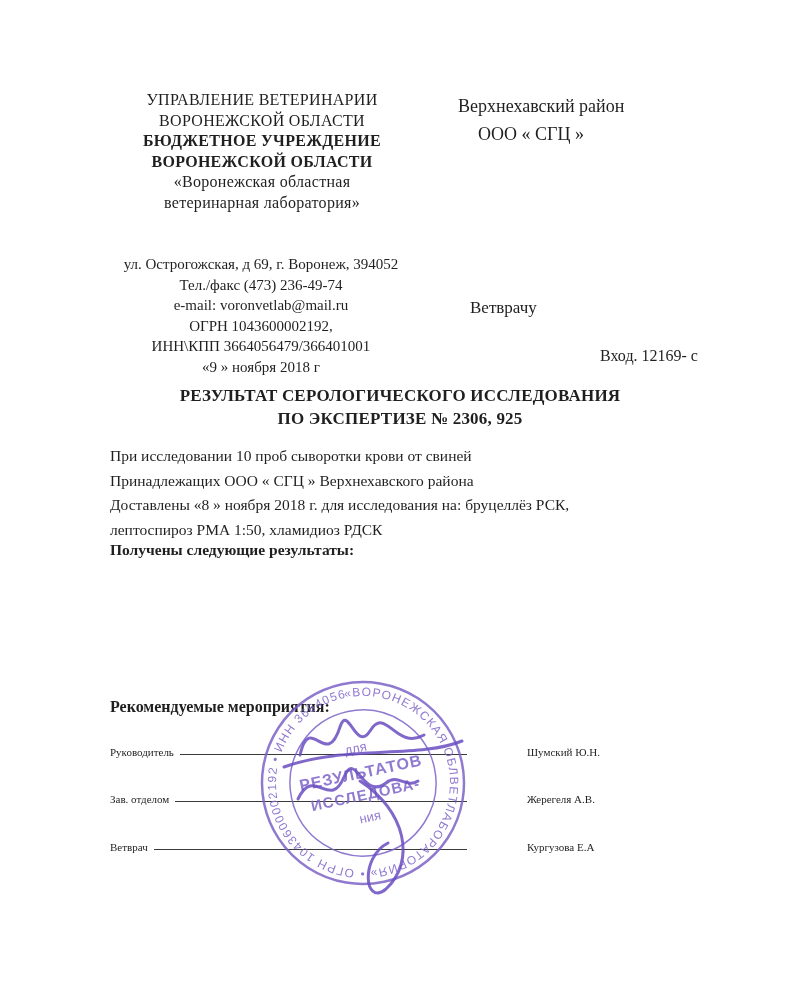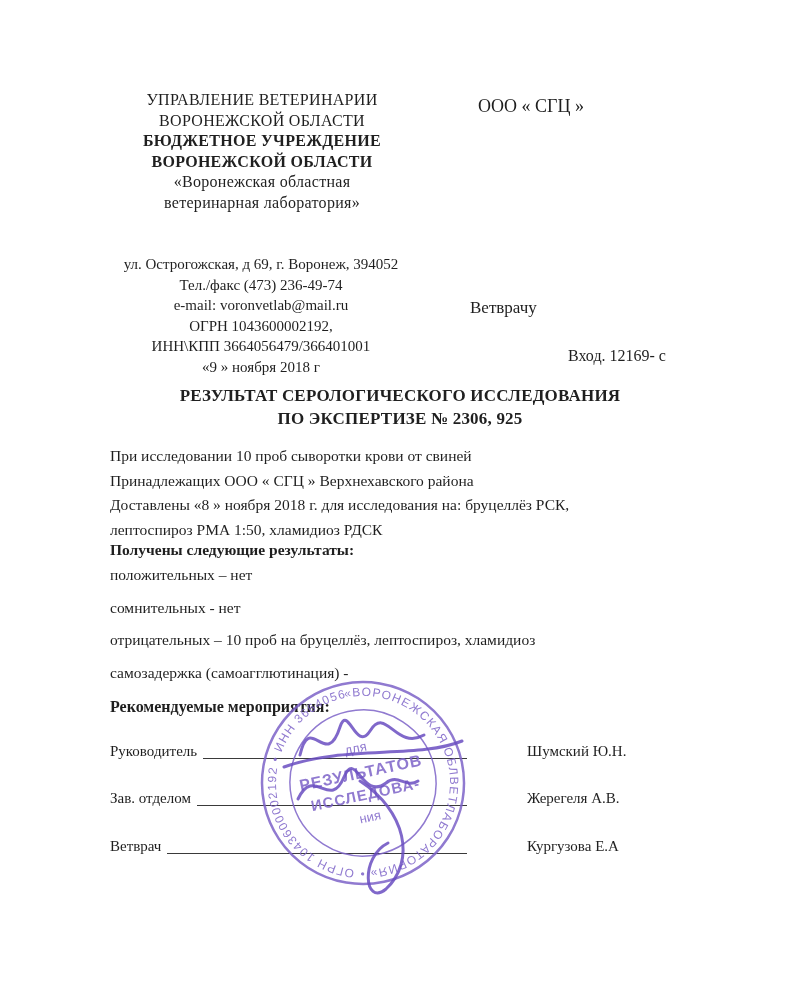--- a/index.html
+++ b/index.html
@@ -11,28 +11,28 @@
     font-family: "Liberation Serif", "DejaVu Serif", serif;
     color: #1f1f1f;
   }
   .org-block { position: absolute; left: 92px; top: 90px; width: 340px; text-align: center; }
   .org-line { font-size: 16px; line-height: 20.5px; letter-spacing: 0.3px; }
   .org-line.bold { font-weight: bold; }
   .recipient-block { position: absolute; left: 458px; top: 92px; width: 250px; font-size: 18px; line-height: 28px; }
   .recipient-line.indent { padding-left: 20px; }
   .contact-block { position: absolute; left: 96px; top: 254px; width: 330px; text-align: center; font-size: 15px; line-height: 20.5px; }
   .addressee { position: absolute; left: 470px; top: 298px; font-size: 17px; }
-  .incoming { position: absolute; left: 568px; top: 347px; font-size: 16px; }
+  .incoming { position: absolute; left: 600px; top: 347px; font-size: 16px; }
   .title-block { position: absolute; left: 90px; top: 384px; width: 620px; text-align: center; font-weight: bold; font-size: 17px; line-height: 23px; letter-spacing: 0.2px; }
   .intro-block { position: absolute; left: 110px; top: 444px; width: 590px; font-size: 15.5px; line-height: 24.5px; }
   .results-heading { position: absolute; left: 110px; top: 541px; font-size: 15.5px; font-weight: bold; }
   .results-block { position: absolute; left: 110px; top: 565px; font-size: 15.5px; }
   .results-block .result-line { margin-bottom: 12.5px; line-height: 20px; }
   .reco-heading { position: absolute; left: 110px; top: 698px; font-size: 16px; font-weight: bold; }
-  .sig-row { position: absolute; left: 110px; width: 585px; display: flex; align-items: flex-start; font-size: 15px; }
+  .sig-row { position: absolute; left: 110px; width: 585px; display: flex; align-items: flex-end; font-size: 11px; }
   .sig-row.r1 { top: 743px; } .sig-row.r2 { top: 790px; } .sig-row.r3 { top: 838px; }
   .sig-role { white-space: nowrap; }
   .sig-line { flex: 1; border-bottom: 1.6px solid #3a3a3a; height: 1.05em; margin: 0 14px 3px 6px; }
   .sig-name { width: 168px; white-space: nowrap; margin-left: 46px; }
   .stamp { position: absolute; left: 254px; top: 674px; width: 218px; height: 218px; transform: rotate(-12deg); opacity: 0.85; }
   .stamp text { font-family: "Liberation Sans", "DejaVu Sans", sans-serif; fill: #7d63c8; }
   .stamp .ring-text { font-size: 12px; letter-spacing: 1.2px; }
   .stamp .c-small { font-size: 13px; }
   .stamp .c-big { font-size: 16px; font-weight: bold; letter-spacing: 1px; }
   .stamp .c-mid { font-size: 15px; font-weight: bold; letter-spacing: 1px; }
@@ -47,20 +47,21 @@
   <div class="org-block">
     <div class="org-line">УПРАВЛЕНИЕ ВЕТЕРИНАРИИ</div>
     <div class="org-line">ВОРОНЕЖСКОЙ ОБЛАСТИ</div>
     <div class="org-line bold">БЮДЖЕТНОЕ УЧРЕЖДЕНИЕ</div>
     <div class="org-line bold">ВОРОНЕЖСКОЙ ОБЛАСТИ</div>
     <div class="org-line">«Воронежская областная</div>
     <div class="org-line">ветеринарная лаборатория»</div>
   </div>
 
   <div class="recipient-block">
+    <div class="recipient-line">Верхнехавский  район</div>
     <div class="recipient-line indent">ООО « СГЦ »</div>
   </div>
 
   <div class="contact-block">
     <div class="contact-line">ул. Острогожская, д 69, г. Воронеж, 394052</div>
     <div class="contact-line">Тел./факс  (473) 236-49-74</div>
     <div class="contact-line">e-mail: voronvetlab@mail.ru</div>
     <div class="contact-line">ОГРН 1043600002192,</div>
     <div class="contact-line">ИНН\КПП 3664056479/366401001</div>
     <div class="contact-line">«9 »  ноября 2018  г</div>
@@ -75,26 +76,20 @@
   </div>
 
   <div class="intro-block">
     <div>При  исследовании  10  проб  сыворотки   крови  от свиней</div>
     <div>Принадлежащих  ООО « СГЦ » Верхнехавского   района</div>
     <div>Доставлены «8 » ноября 2018 г. для  исследования на: бруцеллёз РСК,</div>
     <div>лептоспироз РМА 1:50, хламидиоз РДСК</div>
   </div>
 
   <div class="results-heading">Получены следующие результаты:</div>
-  <div class="results-block">
-    <div class="result-line">положительных – нет</div>
-    <div class="result-line">сомнительных - нет</div>
-    <div class="result-line">отрицательных –  10 проб  на  бруцеллёз, лептоспироз, хламидиоз</div>
-    <div class="result-line">самозадержка (самоагглютинация) -</div>
-  </div>
 
   <div class="reco-heading">Рекомендуемые мероприятия:</div>
 
   <div class="sig-row r1">
     <span class="sig-role">Руководитель</span>
     <span class="sig-line"></span>
     <span class="sig-name">Шумский Ю.Н.</span>
   </div>
   <div class="sig-row r3">
     <span class="sig-role">Ветврач</span>

